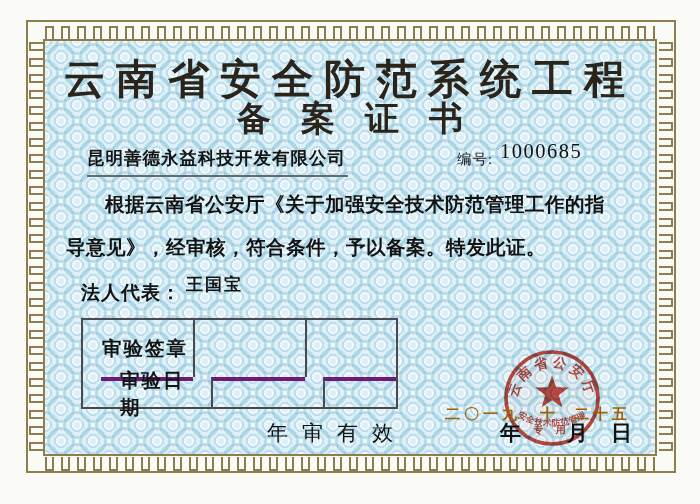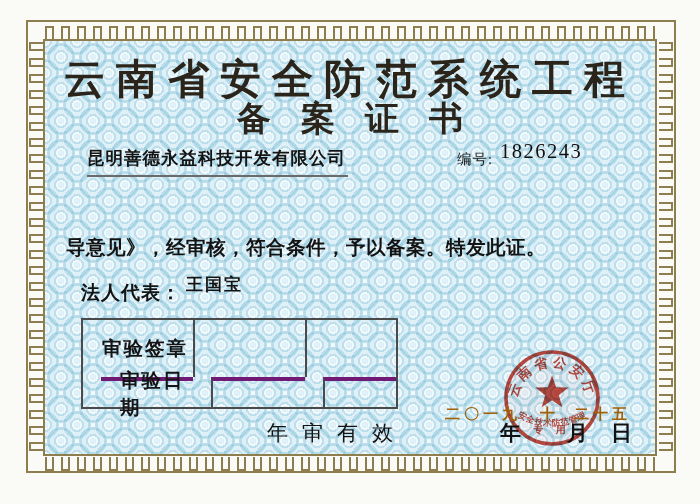--- a/index.html
+++ b/index.html
@@ -114,23 +114,24 @@
 
   <div class="paper"></div>
 
   <div class="abs title1">云南省安全防范系统工程</div>
   <div class="abs title2">备案证书</div>
 
   <div class="abs company">昆明善德永益科技开发有限公司</div>
   <div class="abs company-underline"></div>
   <div class="abs serial">
     <span class="serial-label">编号:</span>
-    <span class="serial-value">1826243</span>
+    <span class="serial-value">1000685</span>
   </div>
 
+  <div class="abs body-line body-line1">根据云南省公安厅《关于加强安全技术防范管理工作的指</div>
   <div class="abs body-line body-line2">导意见》，经审核，符合条件，予以备案。特发此证。</div>
 
   <div class="abs rep-label">法人代表：</div>
   <div class="abs rep-name">王国宝</div>
 
   <div class="review-table">
     <div class="cell c1 r1 label-cell">审验签章</div>
     <div class="cell c2 r1"></div>
     <div class="cell c3 r1"></div>
     <div class="cell c1 r2 label-cell">审验日期</div>

